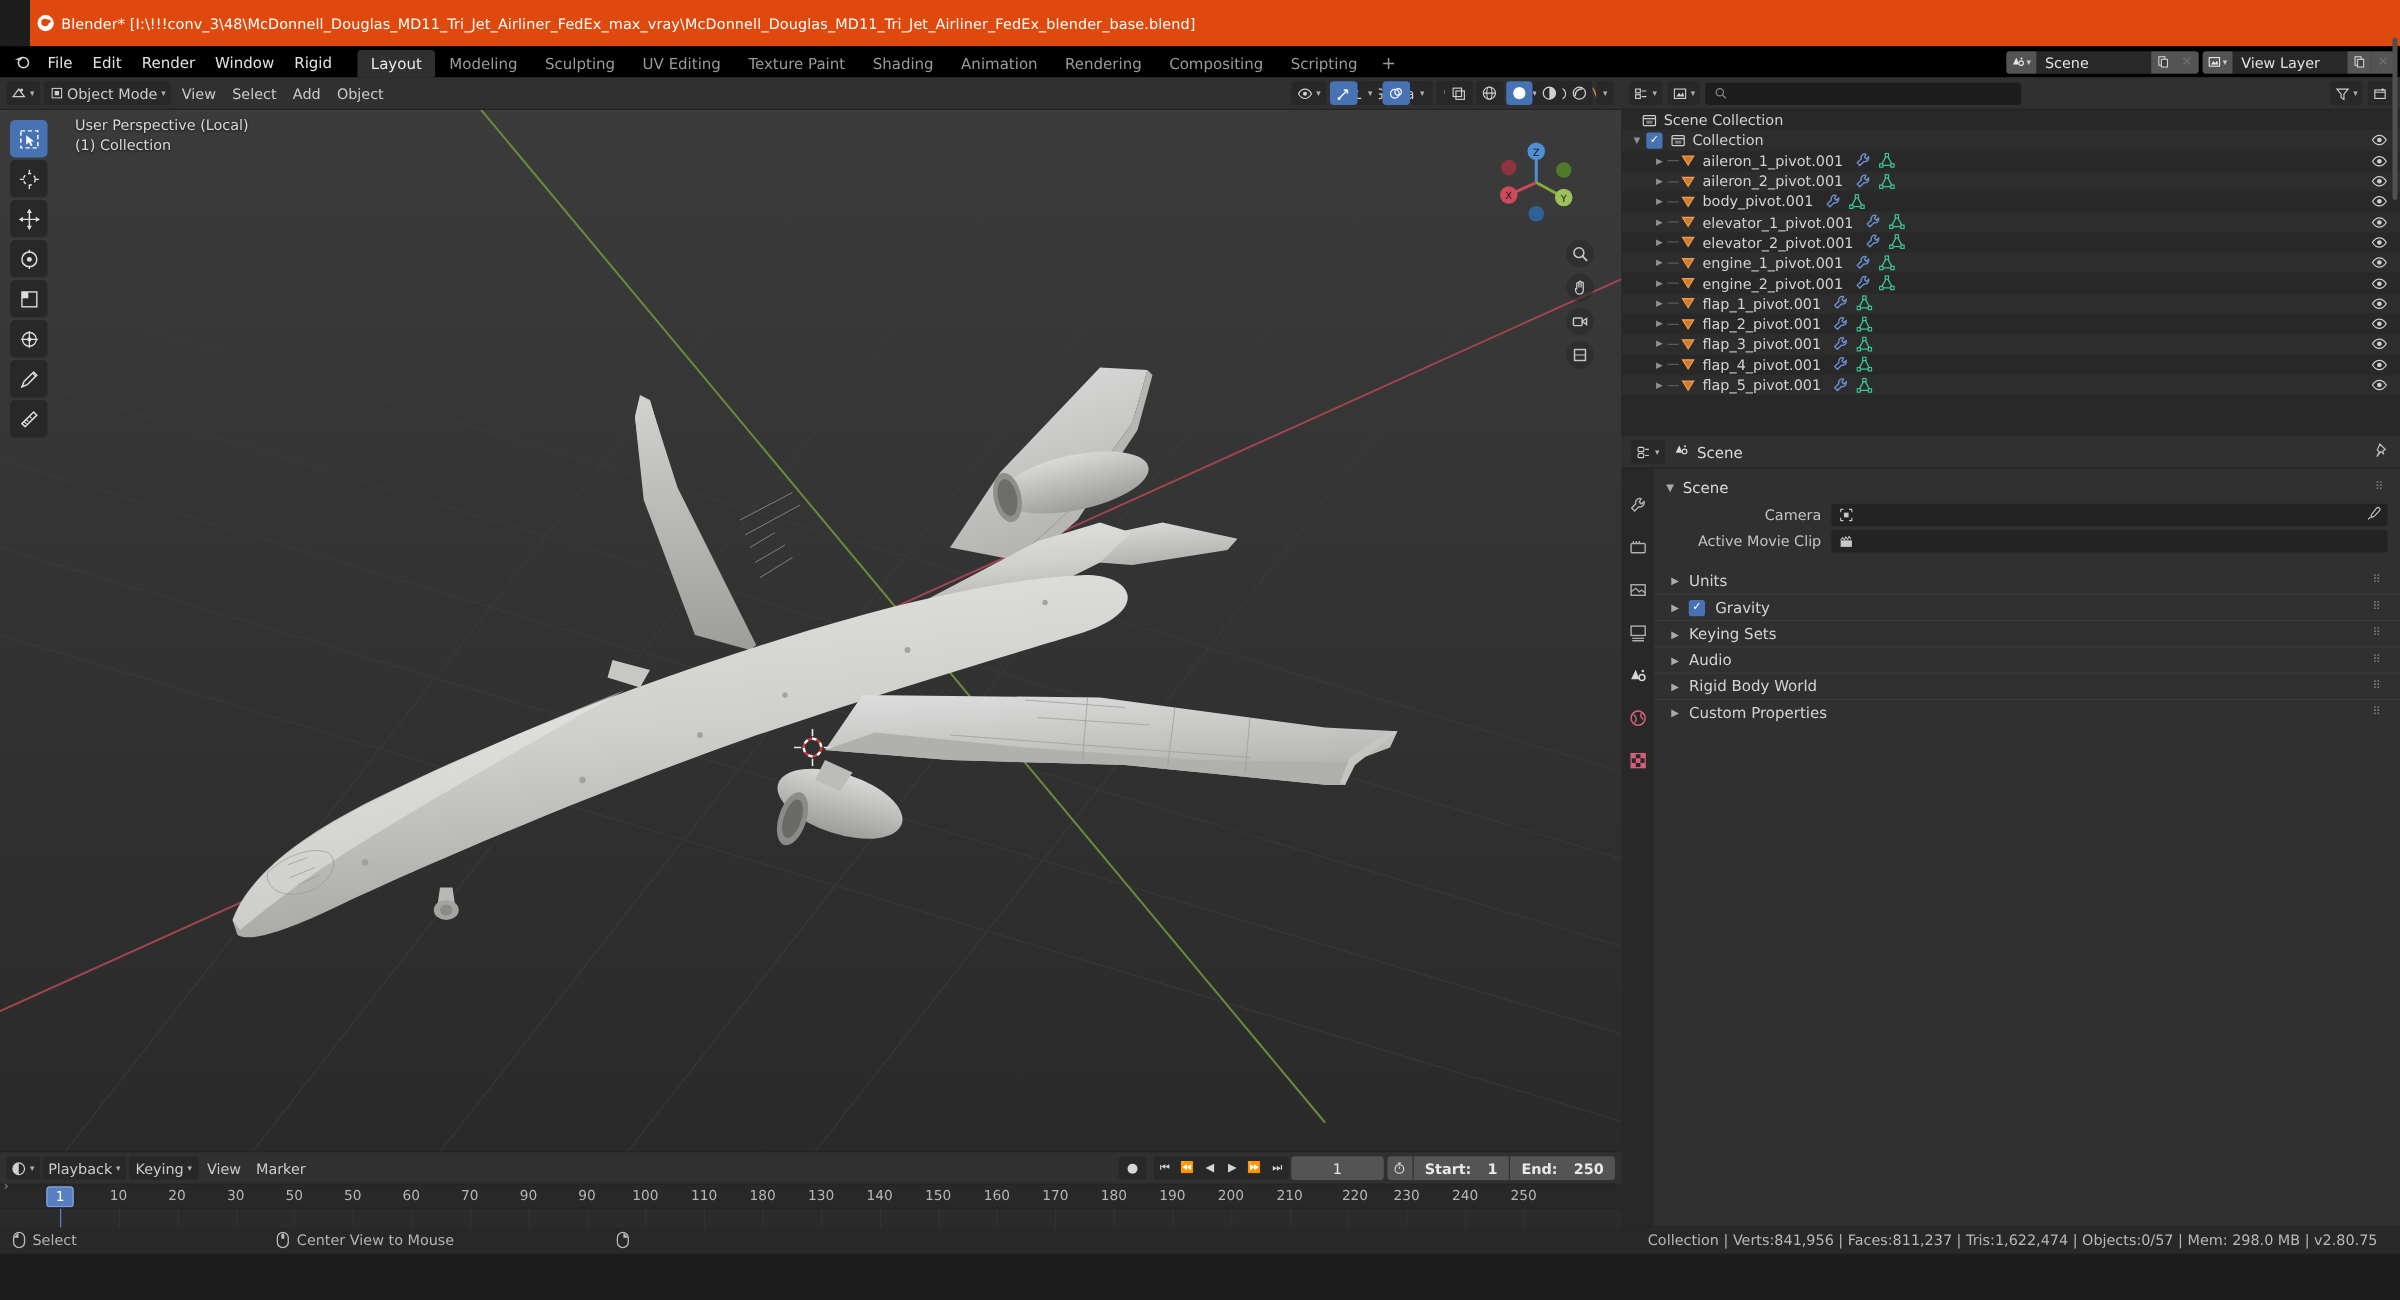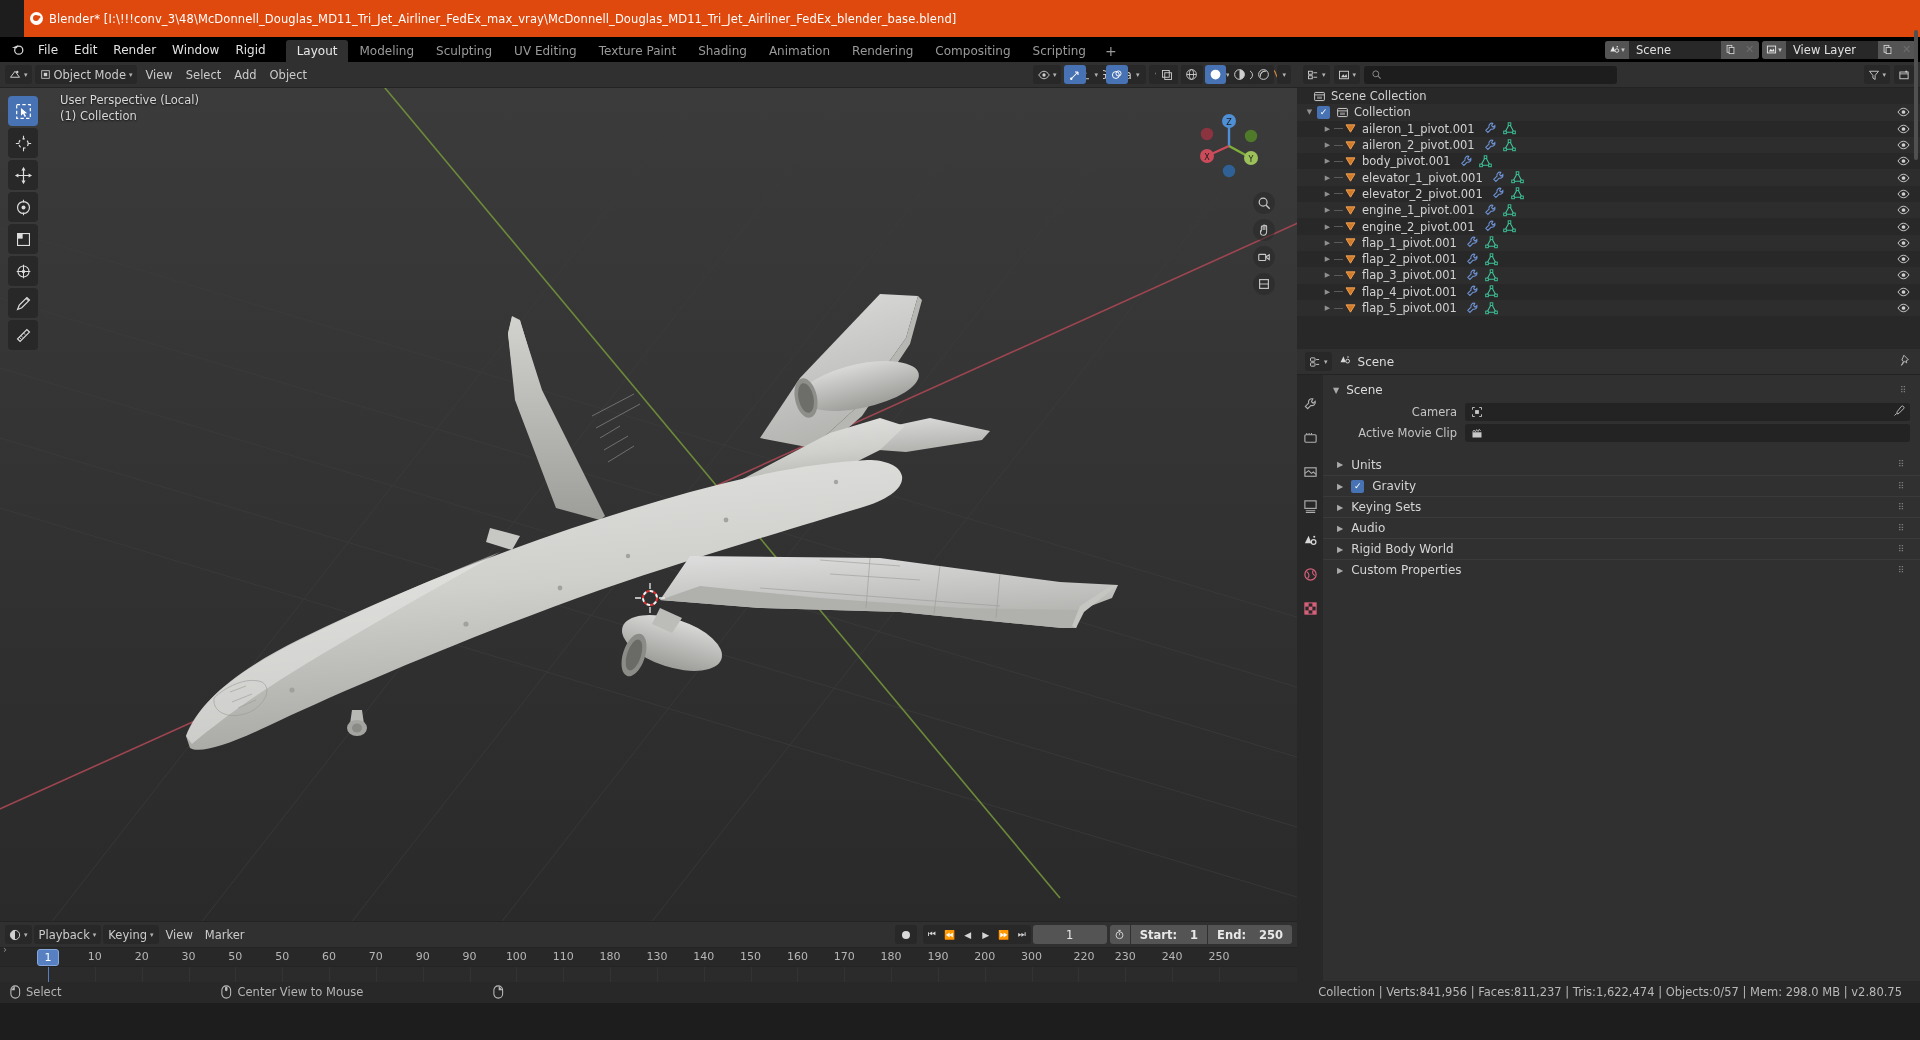--- a/index.html
+++ b/index.html
@@ -763,21 +763,21 @@
           <div class="tick" style="left: 563.229px;">110</div>
           <div class="tick" style="left: 610.068px;">180</div>
           <div class="tick" style="left: 656.907px;">130</div>
           <div class="tick" style="left: 703.746px;">140</div>
           <div class="tick" style="left: 750.585px;">150</div>
           <div class="tick" style="left: 797.424px;">160</div>
           <div class="tick" style="left: 844.263px;">170</div>
           <div class="tick" style="left: 891.102px;">180</div>
           <div class="tick" style="left: 937.941px;">190</div>
           <div class="tick" style="left: 984.78px;">200</div>
-          <div class="tick" style="left: 1031.62px;">300</div>
+          <div class="tick" style="left: 1031.62px;">210</div>
           <div class="tick" style="left: 1084px;">220</div>
           <div class="tick" style="left: 1125.3px;">230</div>
           <div class="tick" style="left: 1172.14px;">240</div>
           <div class="tick" style="left: 1218.97px;">250</div>
           <div class="playhead" style="left: 48px;">1</div>
         </div>
       <div class="tl-strip" id="tl-strip">
           <div class="gl" style="left: 94.839px;"></div>
           <div class="gl" style="left: 141.678px;"></div>
           <div class="gl" style="left: 188.517px;"></div>

